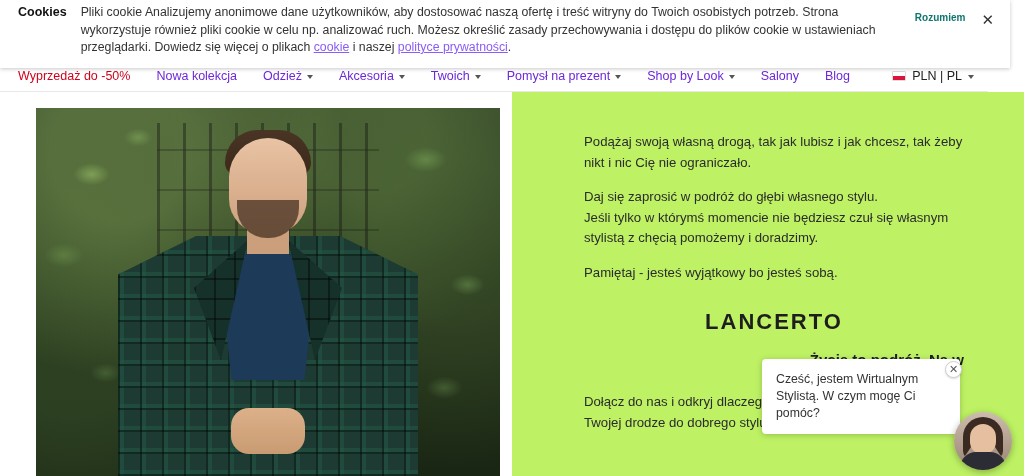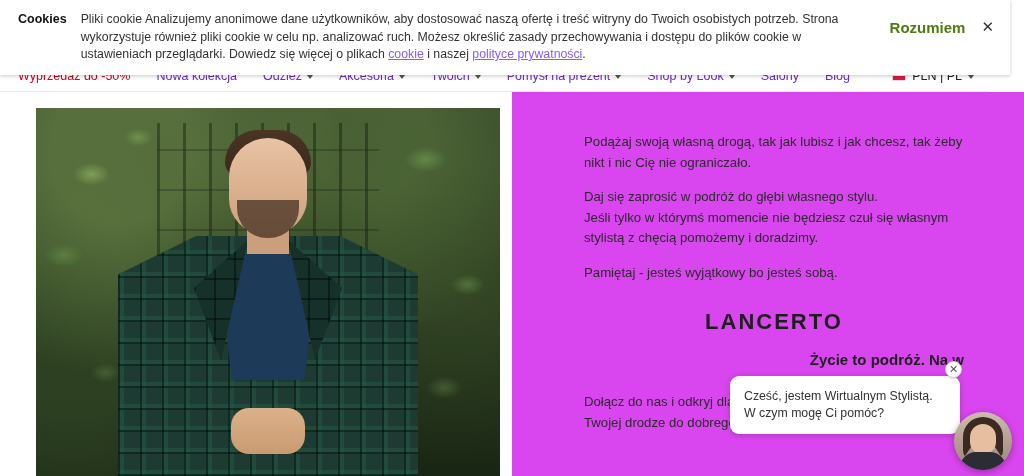--- a/index.html
+++ b/index.html
@@ -213,21 +213,21 @@
     bottom: 22px;
     width: 74px; height: 46px;
     border-radius: 18px;
     background: linear-gradient(180deg,#dcb088,#c89b73);
   }
 
   
   .hero-right {
     width: 512px;
     height: 384px;
-    background: #d946ef;
+    background: #bef264;
     padding: 40px 60px 0 72px;
     color: #2b2b2b;
     position: relative;
   }
   .hero-right p {
     margin: 0 0 14px 0;
     font-size: 13.2px;
     line-height: 20.5px;
   }
   .hero-right p.tight { margin-bottom: 0; }
@@ -250,21 +250,21 @@
   
   .cookie {
     position: absolute;
     top: 0; left: 0;
     width: 1010px;
     min-height: 60px;
     background: #ffffff;
     box-shadow: 0 1px 4px rgba(0,0,0,.22);
     display: flex;
     align-items: flex-start;
-    padding: 11px 0 11px 18px;
+    padding: 4px 0 11px 18px;
     z-index: 40;
   }
   .cookie-title {
     font-size: 12.5px;
     font-weight: 700;
     color: #111;
     margin-right: 14px;
     white-space: nowrap;
     padding-top: 1px;
   }
@@ -273,23 +273,23 @@
     line-height: 17.5px;
     color: #333;
     max-width: 850px;
   }
   .cookie-text a {
     color: #8b5cf6;
     text-decoration: underline;
   }
   .cookie-accept {
     margin-left: auto;
-    font-size: 15px;
+    font-size: 10px;
     font-weight: 700;
-    color: #4d7c0f;
+    color: #0f766e;
     white-space: nowrap;
     padding: 8px 10px 0 16px;
     background: none;
     border: none;
     cursor: pointer;
     font-family: "Liberation Sans", sans-serif;
   }
   .cookie-close {
     width: 26px;
     padding-top: 7px;
@@ -307,24 +307,24 @@
     position: absolute;
     right: 12px;
     bottom: 6px;
     z-index: 50;
     width: 220px;
   }
   .chat-bubble {
     position: absolute;
     right: 52px;
     bottom: 36px;
-    width: 230px;
+    width: 198px;
     background: #ffffff;
     box-shadow: 0 1px 6px rgba(0,0,0,.22);
-    border-radius: 9px;
+    border-radius: 4px;
     padding: 12px 14px;
     font-size: 12.3px;
     line-height: 17px;
     color: #333;
   }
   .chat-close {
     position: absolute;
     right: 50px;
     bottom: 92px;
     width: 17px; height: 17px;

